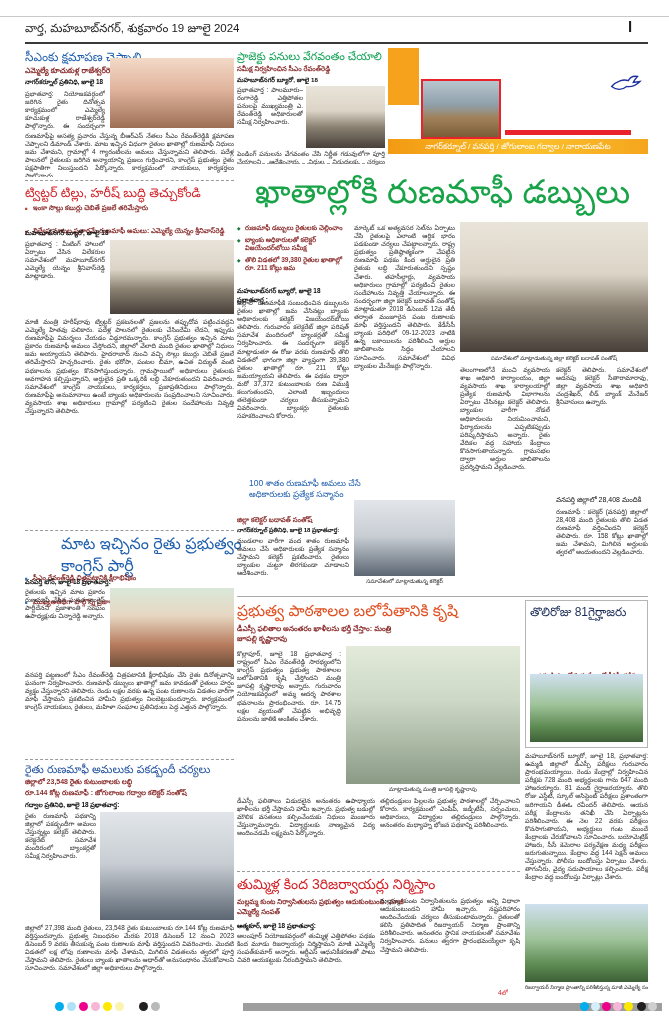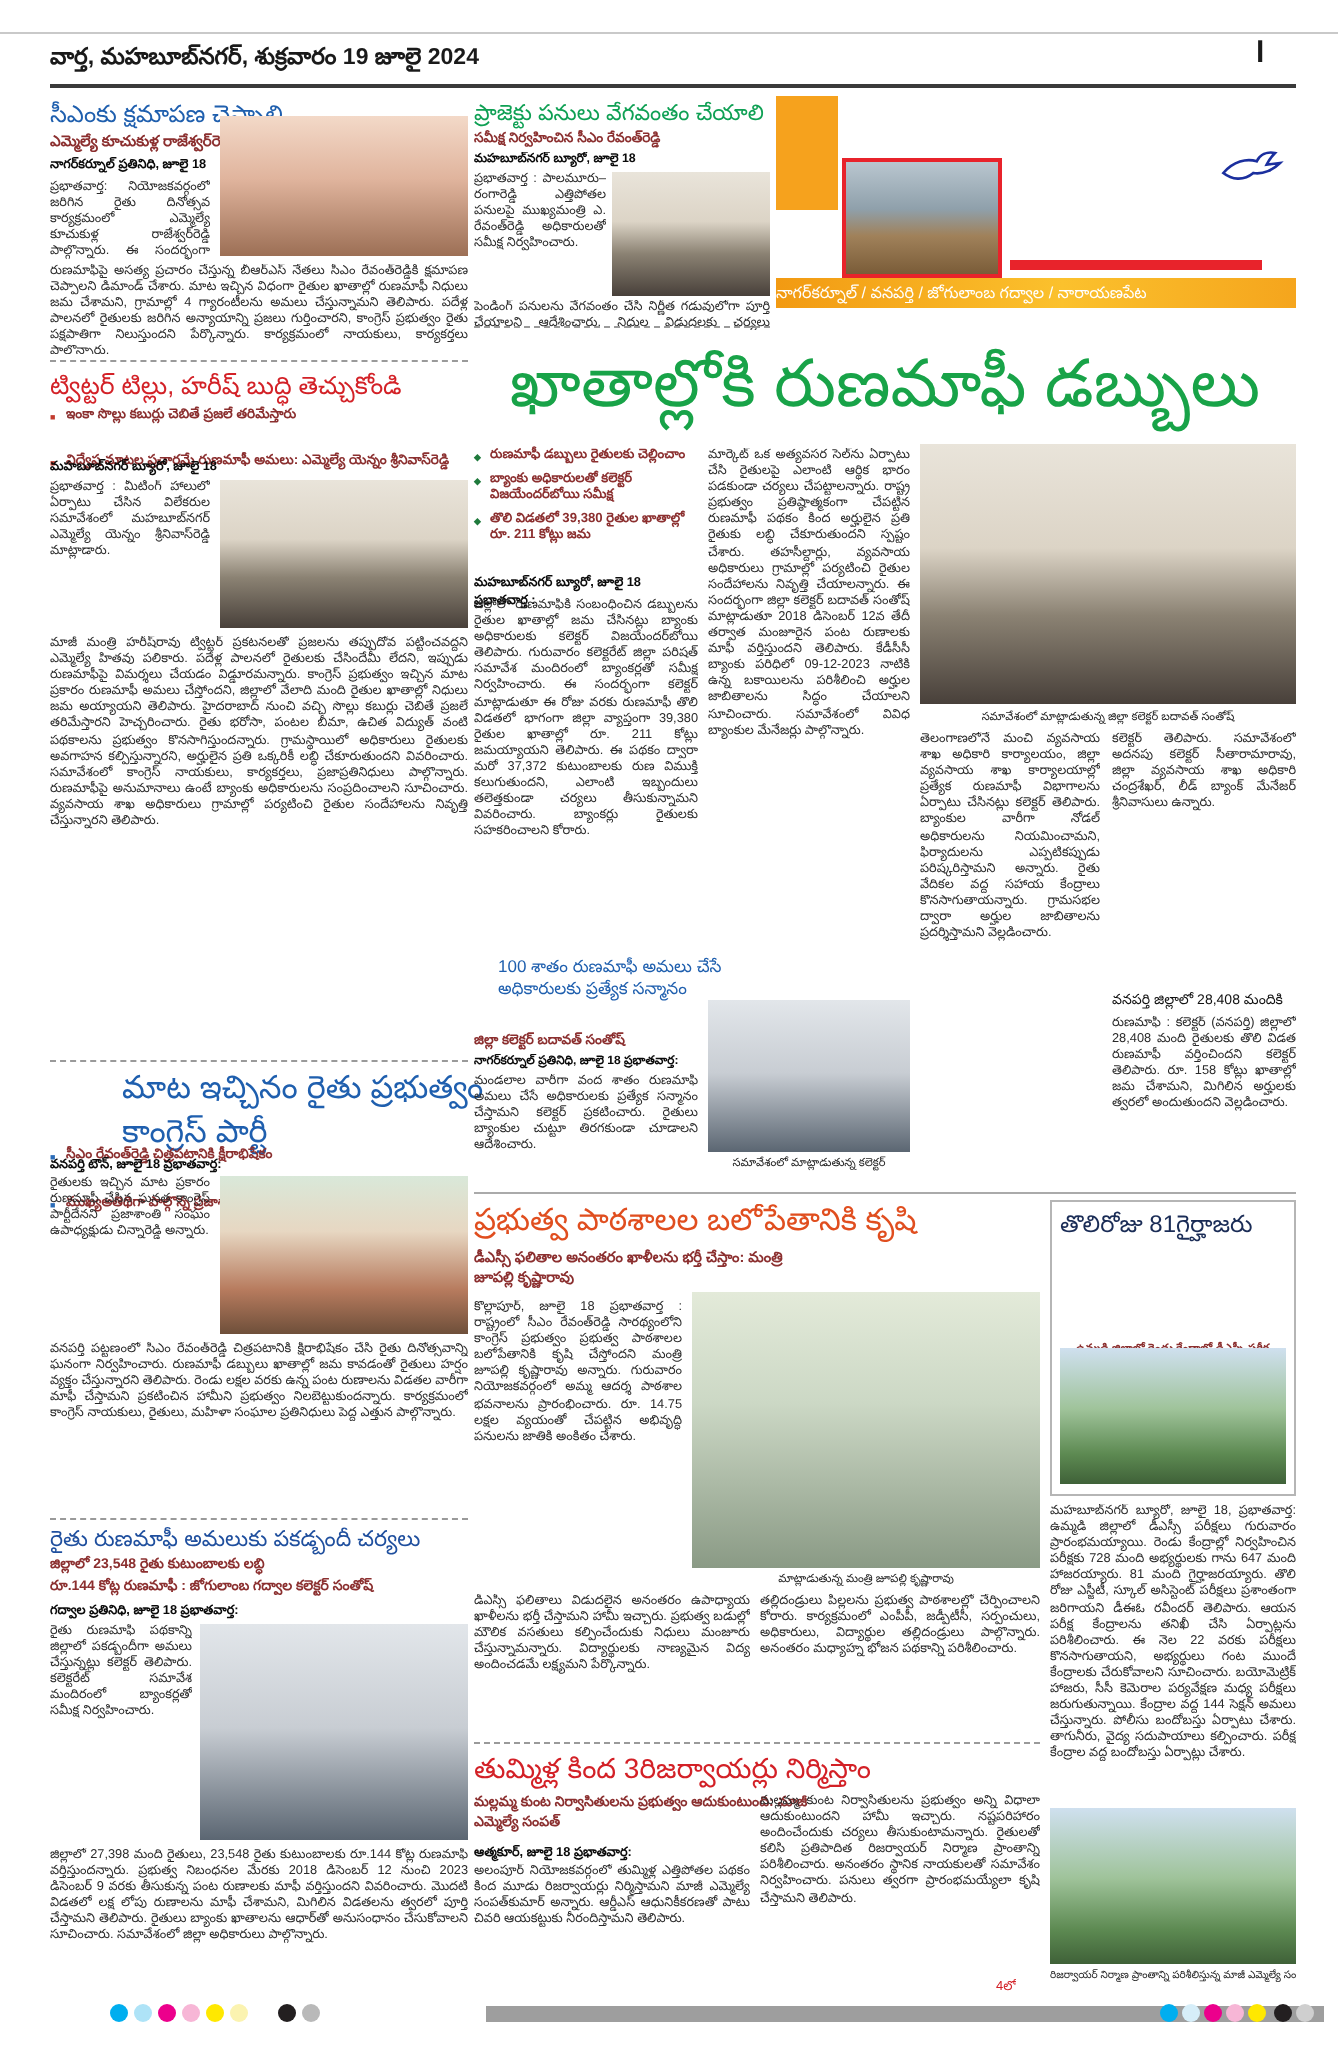--- a/index.html
+++ b/index.html
@@ -26,32 +26,32 @@
   .ph-minister{background:linear-gradient(180deg,#e3ead9 0%,#ccd8c5 40%,#8a9a85 100%);}
   .ph-dam{background:linear-gradient(180deg,#b9c6cf 0%,#8fa0ab 42%,#a0815a 66%,#7a5c38 100%);
           border:2px solid #e8232b;}
   .dot{position:absolute;width:9px;height:9px;border-radius:50%;}
   .strip{background:linear-gradient(90deg,#f29a12,#fbc12d 55%,#f5a51d);}
 </style>
 </head>
 <body>
 
 <div class="abs" style="left:0;top:16px;width:669px;height:1px;background:#c9c9c9;"></div>
-<div class="abs" style="left:25px;top:22px;width:520px;font-size:11.5px;font-weight:bold;">వార్త, మహబూబ్‌నగర్, శుక్రవారం 19 జూలై 2024</div>
+<div class="abs" style="left:25px;top:22px;width:520px;font-size:11.5px;font-weight:normal;">వార్త, మహబూబ్‌నగర్, శుక్రవారం 19 జూలై 2024</div>
 <div class="abs" style="left:628px;top:18px;font-size:15px;font-weight:bold;">l</div>
 <div class="abs" style="left:25px;top:42px;width:623px;height:2px;background:#3a3a3a;"></div>
 
 <div class="abs" style="left:388px;top:48px;width:260px;height:107px;">
   <div class="abs" style="left:0;top:0;width:31px;height:57px;background:#f6a21d;"></div>
   <div class="abs ph ph-dam" style="left:33px;top:31px;width:76px;height:56px;"></div>
   <div class="abs" style="left:117px;top:82px;width:126px;height:5px;background:#e8232b;"></div>
   <svg class="abs" style="left:220px;top:26px;" width="34" height="20" viewBox="0 0 40 24">
     <path d="M4 15 C10 8 18 6 24 8 C26 4 30 2 35 3 C32 6 31 8 30 10 L38 9 C34 13 28 16 22 15 C16 20 9 19 4 15 Z" fill="#ffffff" stroke="#1b2f9e" stroke-width="1.6"></path>
   </svg>
-  <div class="abs strip head" style="left:0;top:91px;width:260px;height:15px;color:#fff;font-size:8px;line-height:15px;text-align:left;white-space:nowrap;overflow:hidden;">నాగర్‌కర్నూల్ / వనపర్తి / జోగులాంబ గద్వాల / నారాయణపేట</div>
+  <div class="abs strip head" style="left:0;top:91px;width:260px;height:15px;color:#fff;font-size:8px;line-height:15px;text-align:center;white-space:nowrap;overflow:hidden;">నాగర్‌కర్నూల్ / వనపర్తి / జోగులాంబ గద్వాల / నారాయణపేట</div>
 </div>
 
 <div class="abs head" style="left:25px;top:50px;width:200px;font-size:12px;color:#1f5fae;">సీఎంకు క్షమాపణ చెప్పాలి</div>
 <div class="abs sub-mrn" style="left:25px;top:66px;width:200px;font-size:7.5px;">ఎమ్మెల్యే కూచుకుళ్ల రాజేశ్వర్‌రెడ్డి</div>
 <div class="abs date-ln" style="left:25px;top:78px;width:200px;">నాగర్‌కర్నూల్ ప్రతినిధి, జూలై 18</div>
 <div class="abs ph ph-event" style="left:110px;top:58px;width:124px;height:70px;"></div>
 <div class="abs body-txt" style="left:25px;top:90px;width:80px;height:40px;">ప్రభాతవార్త: నియోజకవర్గంలో జరిగిన రైతు దినోత్సవ కార్యక్రమంలో ఎమ్మెల్యే కూచుకుళ్ల రాజేశ్వర్‌రెడ్డి పాల్గొన్నారు. ఈ సందర్భంగా ఆయన మాట్లాడారు.</div>
 <div class="abs body-txt" style="left:25px;top:132px;width:209px;height:45px;">రుణమాఫీపై అసత్య ప్రచారం చేస్తున్న బీఆర్ఎస్ నేతలు సీఎం రేవంత్‌రెడ్డికి క్షమాపణ చెప్పాలని డిమాండ్ చేశారు. మాట ఇచ్చిన విధంగా రైతుల ఖాతాల్లో రుణమాఫీ నిధులు జమ చేశామని, గ్రామాల్లో 4 గ్యారంటీలను అమలు చేస్తున్నామని తెలిపారు. పదేళ్ల పాలనలో రైతులకు జరిగిన అన్యాయాన్ని ప్రజలు గుర్తించారని, కాంగ్రెస్ ప్రభుత్వం రైతు పక్షపాతిగా నిలుస్తుందని పేర్కొన్నారు. కార్యక్రమంలో నాయకులు, కార్యకర్తలు పాల్గొన్నారు.</div>
 <div class="abs dashed" style="left:25px;top:180px;width:209px;"></div>
 

